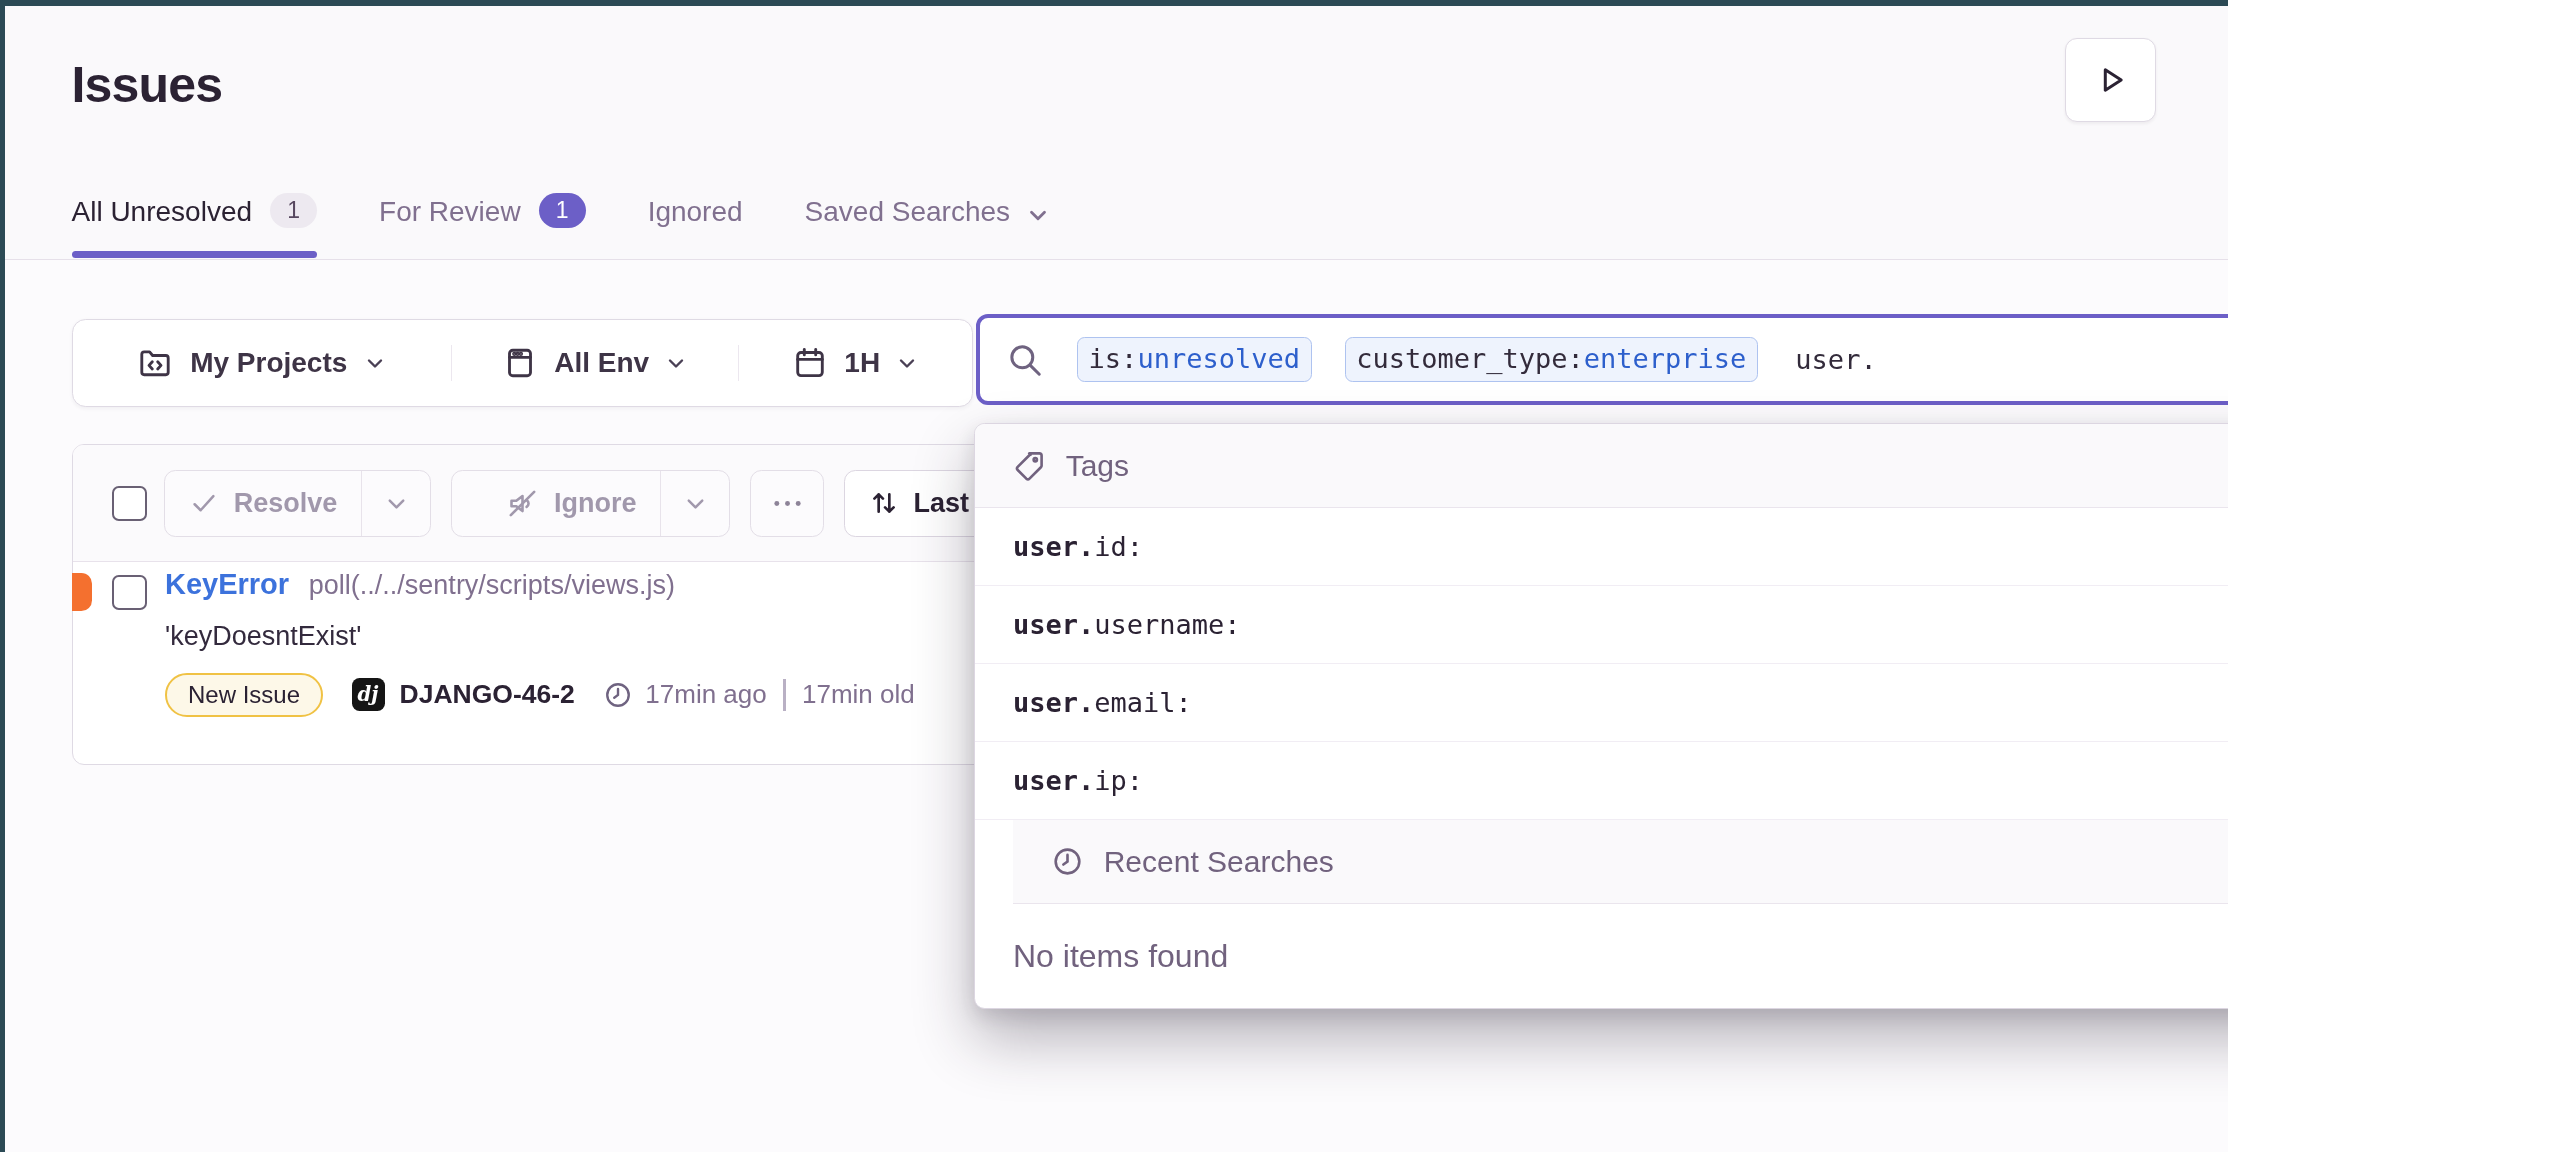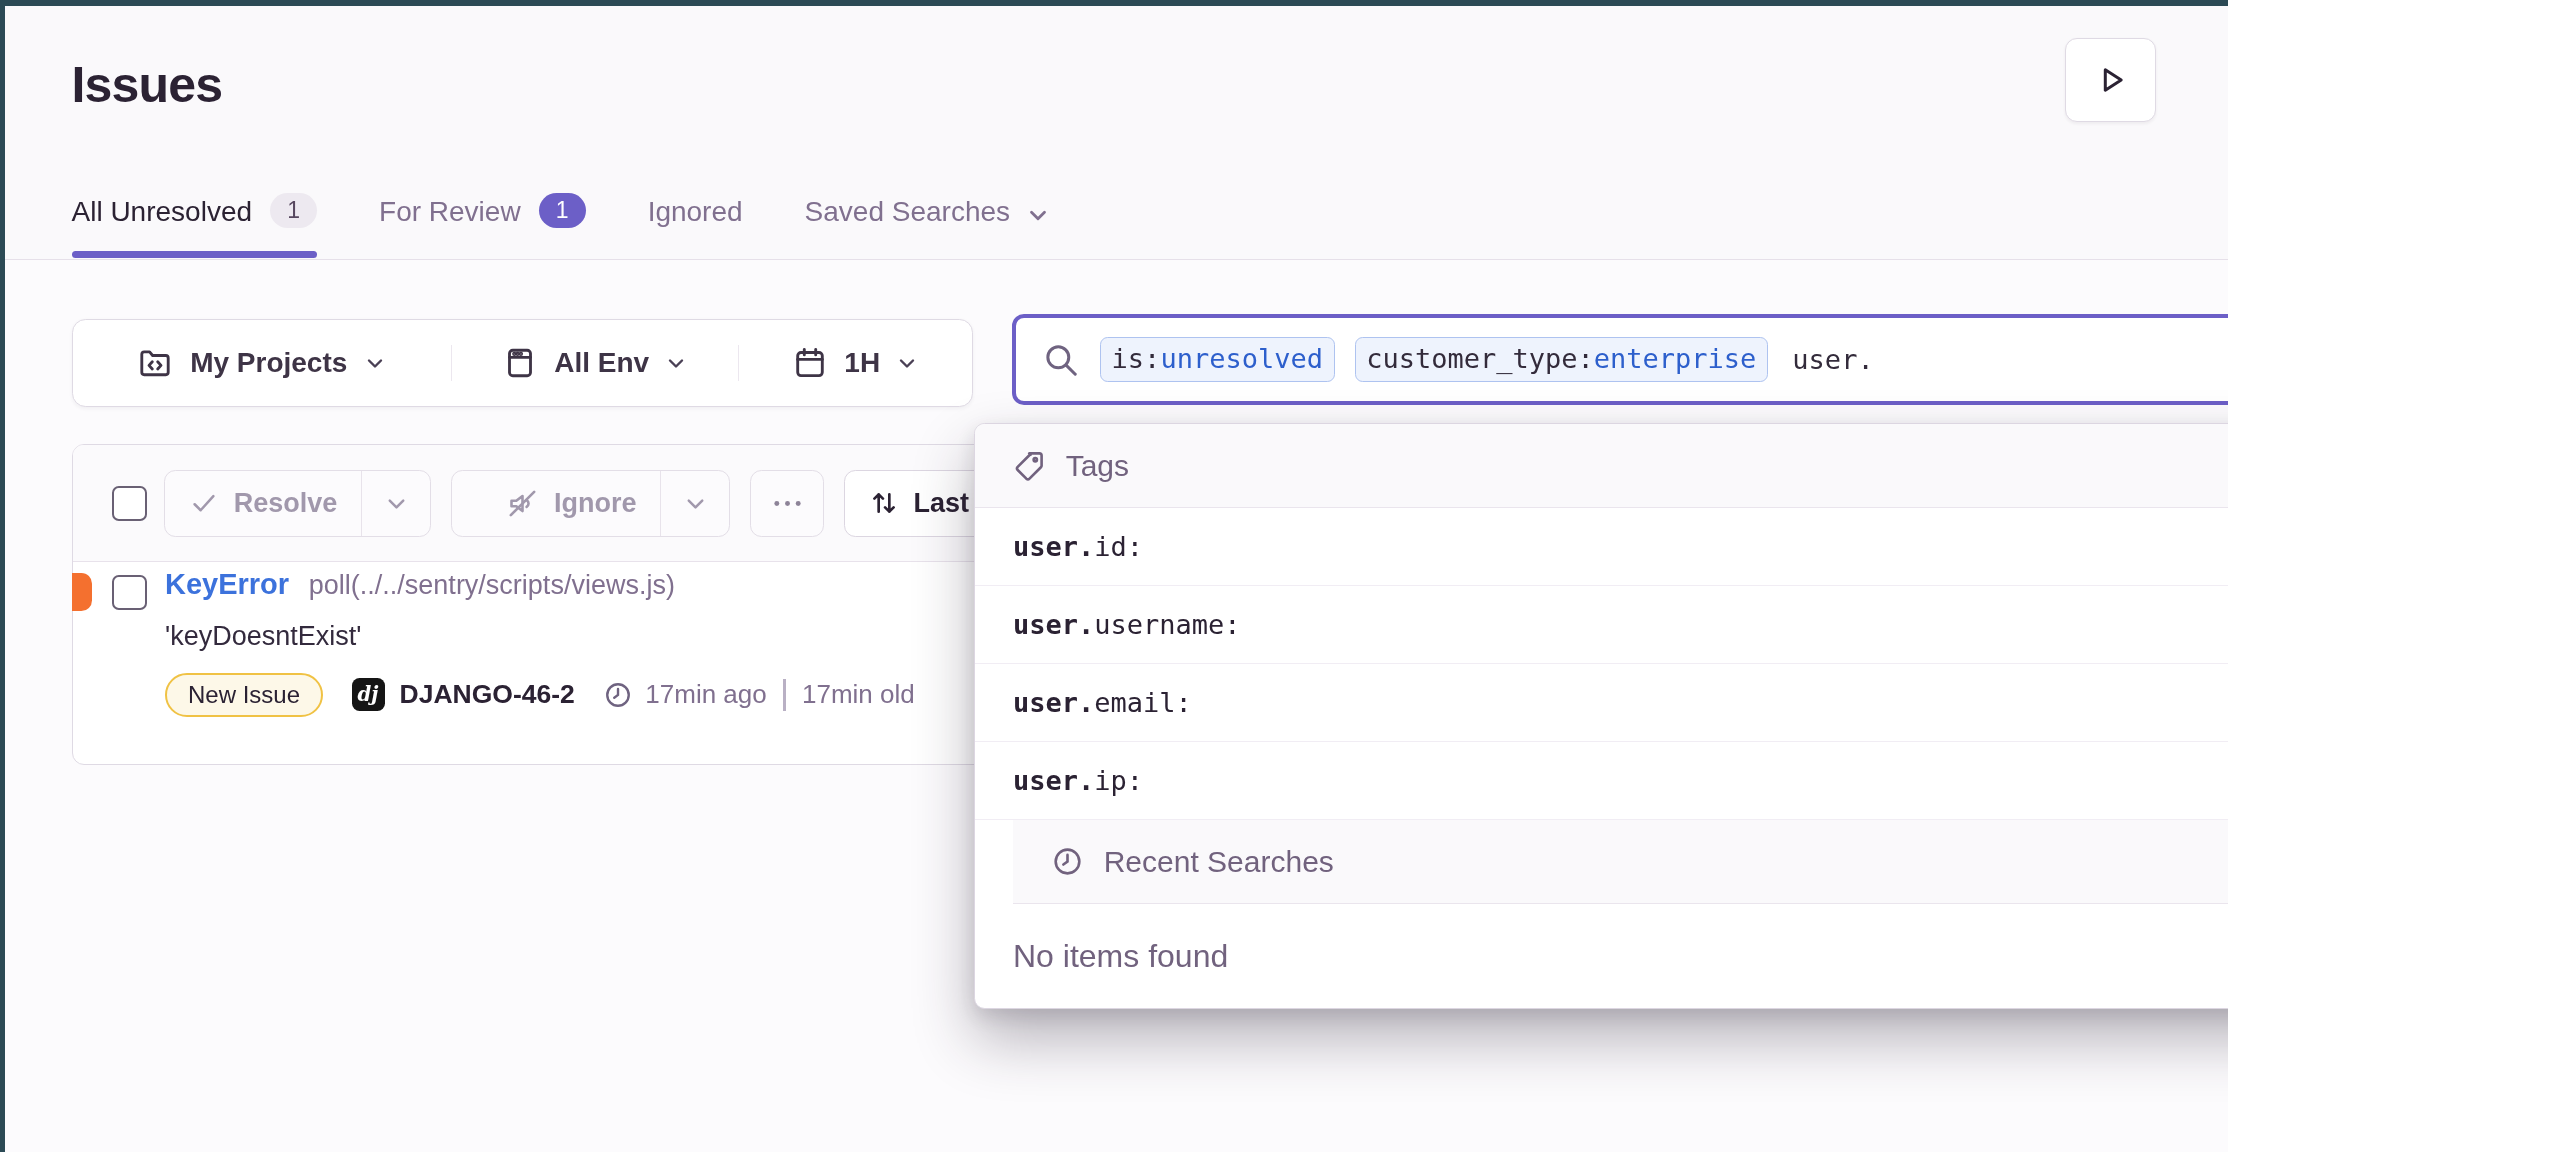--- a/index.html
+++ b/index.html
@@ -35,23 +35,23 @@
     box-shadow:0 1.5px 3.8px rgba(43,34,51,.05);box-sizing:border-box;
   }
   .filter-seg{display:flex;align-items:center;justify-content:center;gap:16.7px;font-size:28px;font-weight:700;color:#3E3446;cursor:pointer;}
   .filter-seg .chev{color:#4A4055;margin-left:-1.5px;}
   .seg-projects{width:378px;}
   .seg-env{width:286px;border-left:1.5px solid #ECE7EF;border-right:1.5px solid #ECE7EF;}
   .seg-time{flex:1;}
 
   
   .search-bar{
-    position:absolute;left:1012px;top:314px;width:1528px;height:91px;background:#fff;
+    position:absolute;left:976px;top:314px;width:1528px;height:91px;background:#fff;
     border:4.5px solid var(--accent);border-radius:12px;box-sizing:border-box;
-    display:flex;align-items:center;padding:0 32px 0 26px;gap:20px;z-index:3;
+    display:flex;align-items:center;padding:0 32px 0 26px;gap:33px;z-index:3;
   }
   .search-icon{color:#6F6380;flex:none;display:flex;}
   .token{
     display:flex;align-items:center;font-family:"DejaVu Sans Mono","Liberation Mono",monospace;font-size:27px;
     background:var(--token-bg);border:1.5px solid var(--token-border);border-radius:7.6px;padding:7.6px 10.6px;line-height:1.05;white-space:nowrap;cursor:text;
   }
   .token-key{color:#332B3B;}
   .token-val{color:var(--token-blue);}
   .typed-text{font-family:"DejaVu Sans Mono","Liberation Mono",monospace;font-size:27px;color:#332B3B;margin-left:4.5px;white-space:nowrap;}
   .search-actions{margin-left:auto;display:flex;align-items:center;gap:42px;color:#7A6F89;}

